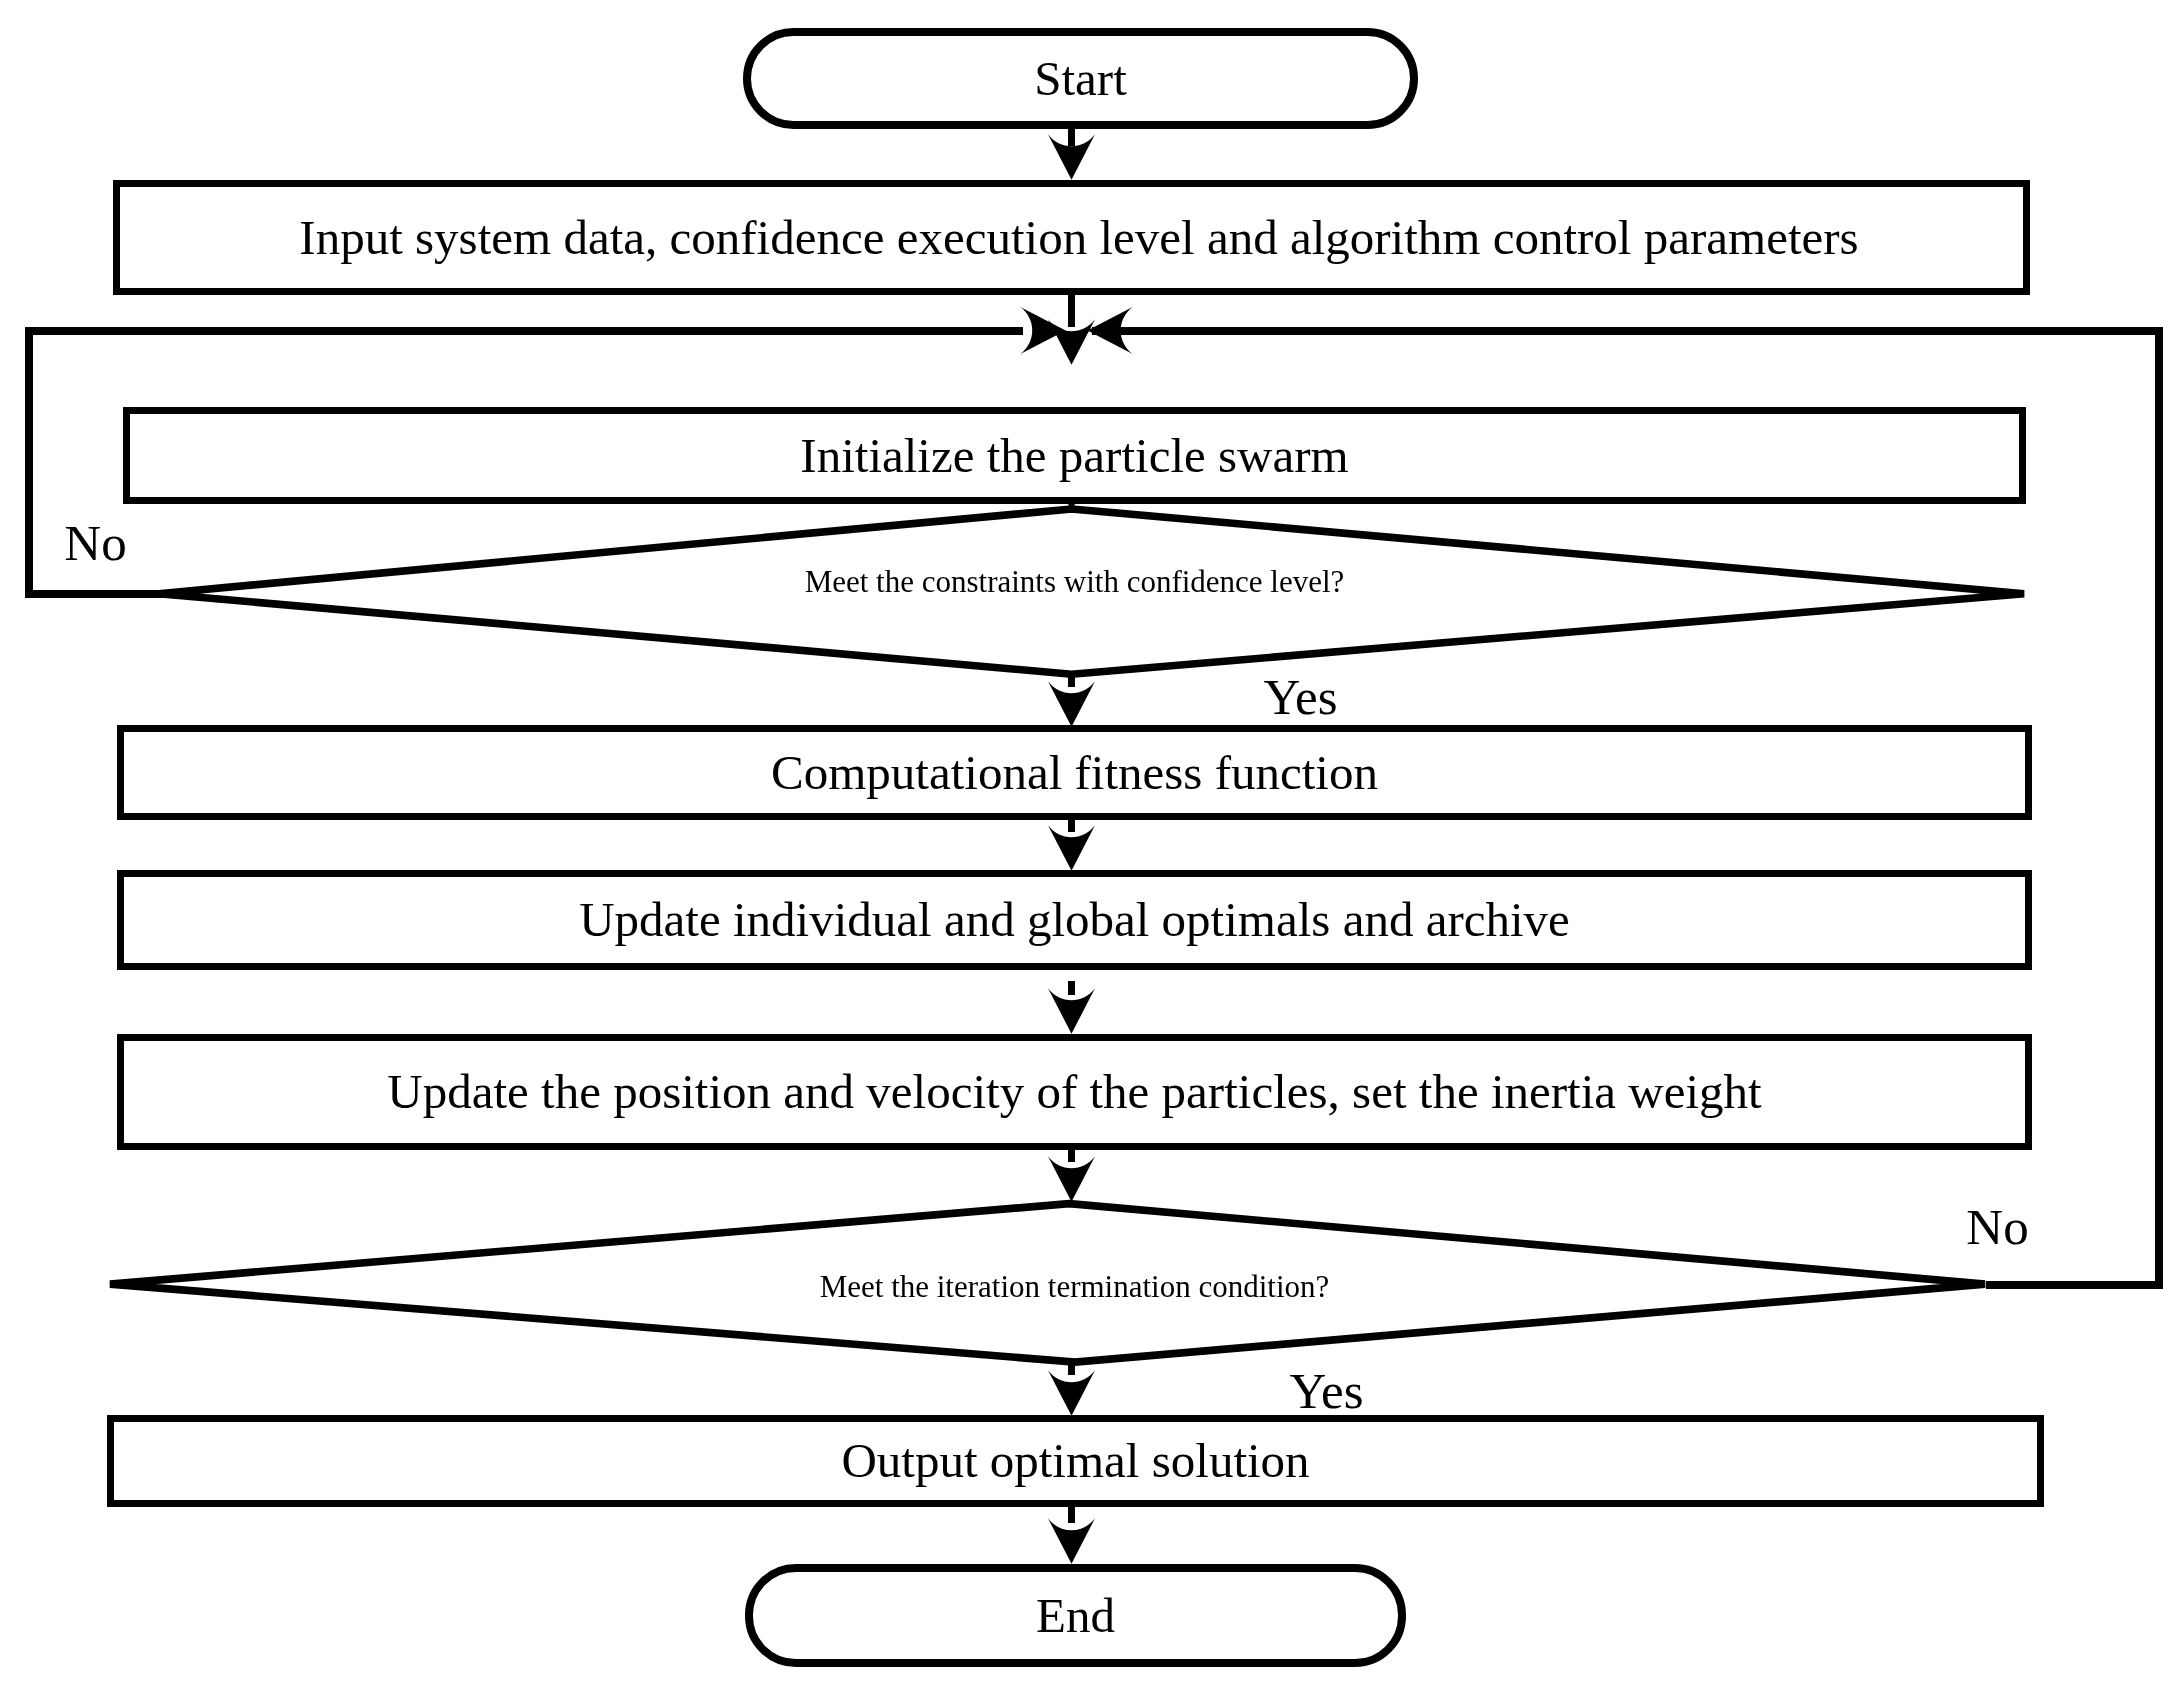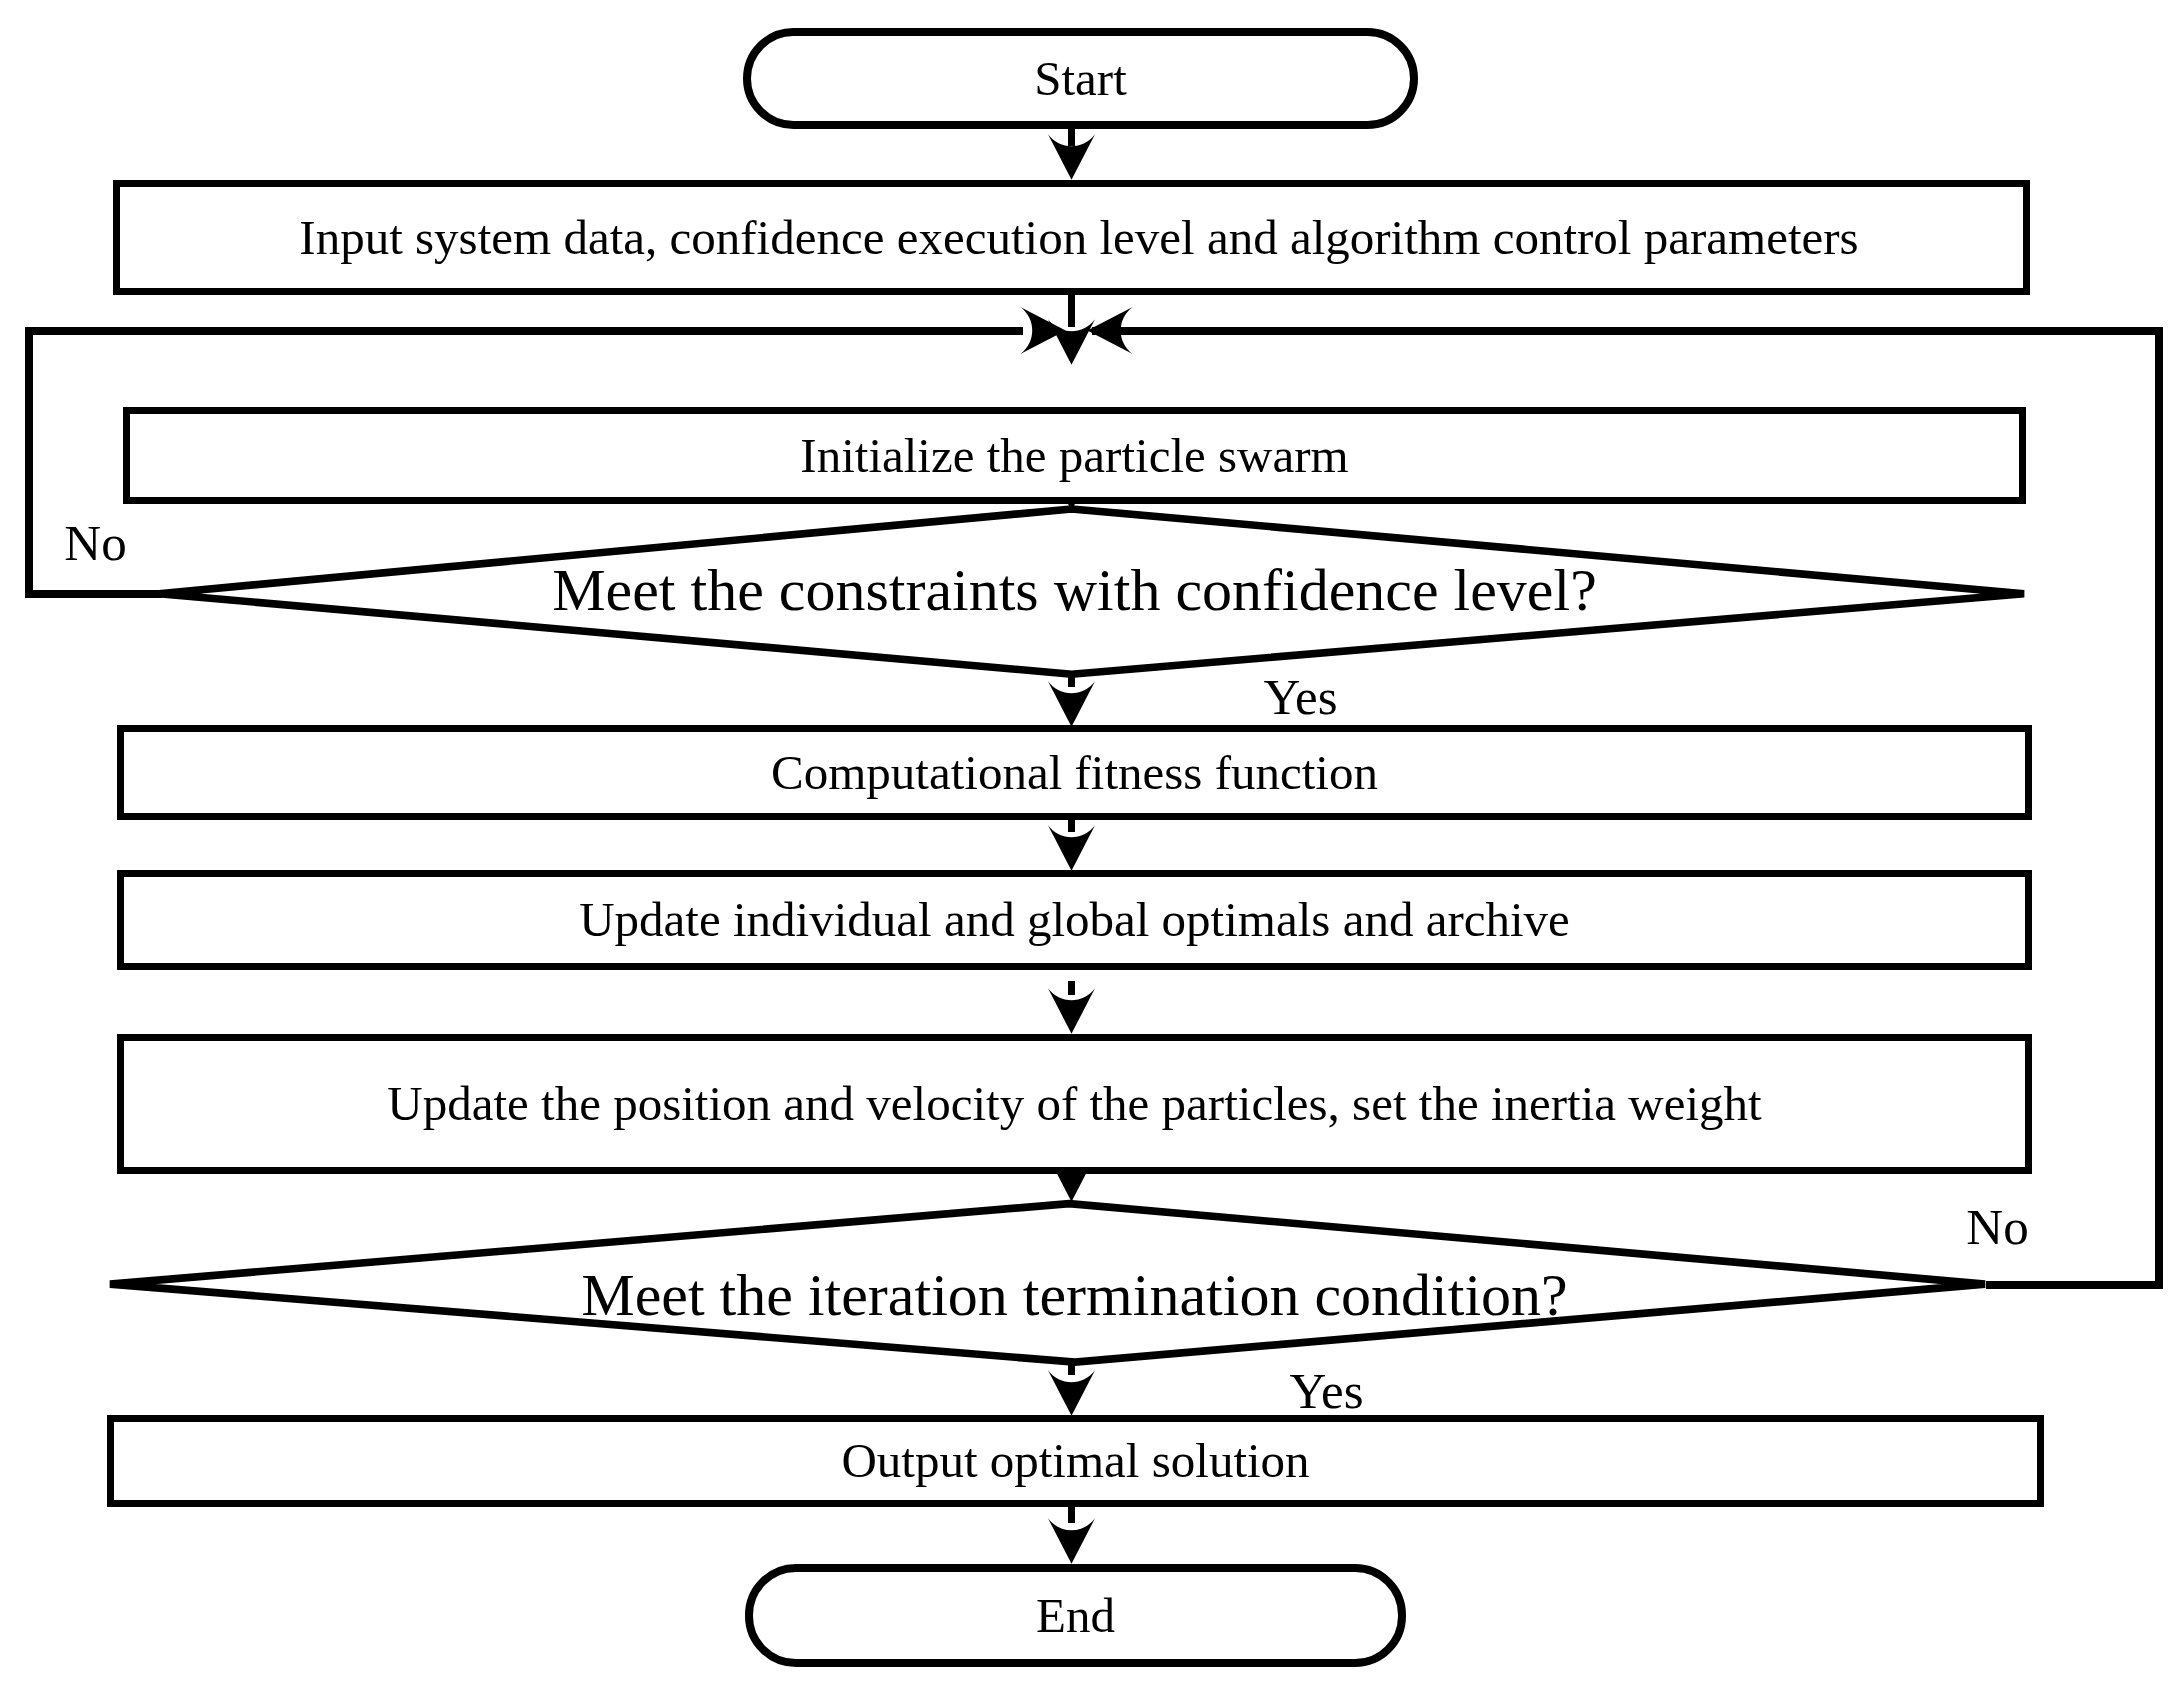--- a/index.html
+++ b/index.html
@@ -10,22 +10,22 @@
   .node{
     position:absolute;box-sizing:border-box;border:7.6px solid #000;background:#fff;
     display:flex;align-items:center;justify-content:center;text-align:left;
     font-size:49px;line-height:1.1;white-space:nowrap;z-index:3;
   }
   .terminal{border-width:8.5px;border-radius:51px;}
   .line{position:absolute;background:#000;z-index:1;}
   .head{position:absolute;z-index:2;}
   .head path{fill:#000;}
   .dlabel{
-    position:absolute;display:flex;align-items:center;justify-content:center;
-    text-align:center;font-size:60px;white-space:nowrap;z-index:3;
+    position:absolute;display:flex;align-items:flex-start;justify-content:center;
+    text-align:center;font-size:31px;white-space:nowrap;z-index:3;
   }
   .elabel{
     position:absolute;display:flex;align-items:center;justify-content:center;
     font-size:51px;white-space:nowrap;z-index:3;
   }
   .diamond{position:absolute;overflow:visible;z-index:2;}
   .diamond polygon{fill:#fff;stroke:#000;stroke-width:9;}
 </style>
 </head>
 <body>
@@ -116,21 +116,21 @@
   </div>
 
   <div class="node" style="left:117px;top:725px;width:1915px;height:95px;">
     <span>Computational fitness function</span>
   </div>
 
   <div class="node" style="left:117px;top:870px;width:1915px;height:100px;">
     <span>Update individual and global optimals and archive</span>
   </div>
 
-  <div class="node" style="left:117px;top:1034px;width:1915px;height:140px;">
+  <div class="node" style="left:117px;top:1034px;width:1915px;height:116px;">
     <span>Update the position and velocity of the particles, set the inertia weight</span>
   </div>
 
   <div class="dlabel" style="left:271px;top:1269px;width:1607px;height:53px;">
     <span>Meet the iteration termination condition?</span>
   </div>
 
   <div class="node" style="left:107px;top:1415px;width:1937px;height:92px;">
     <span>Output optimal solution</span>
   </div>

